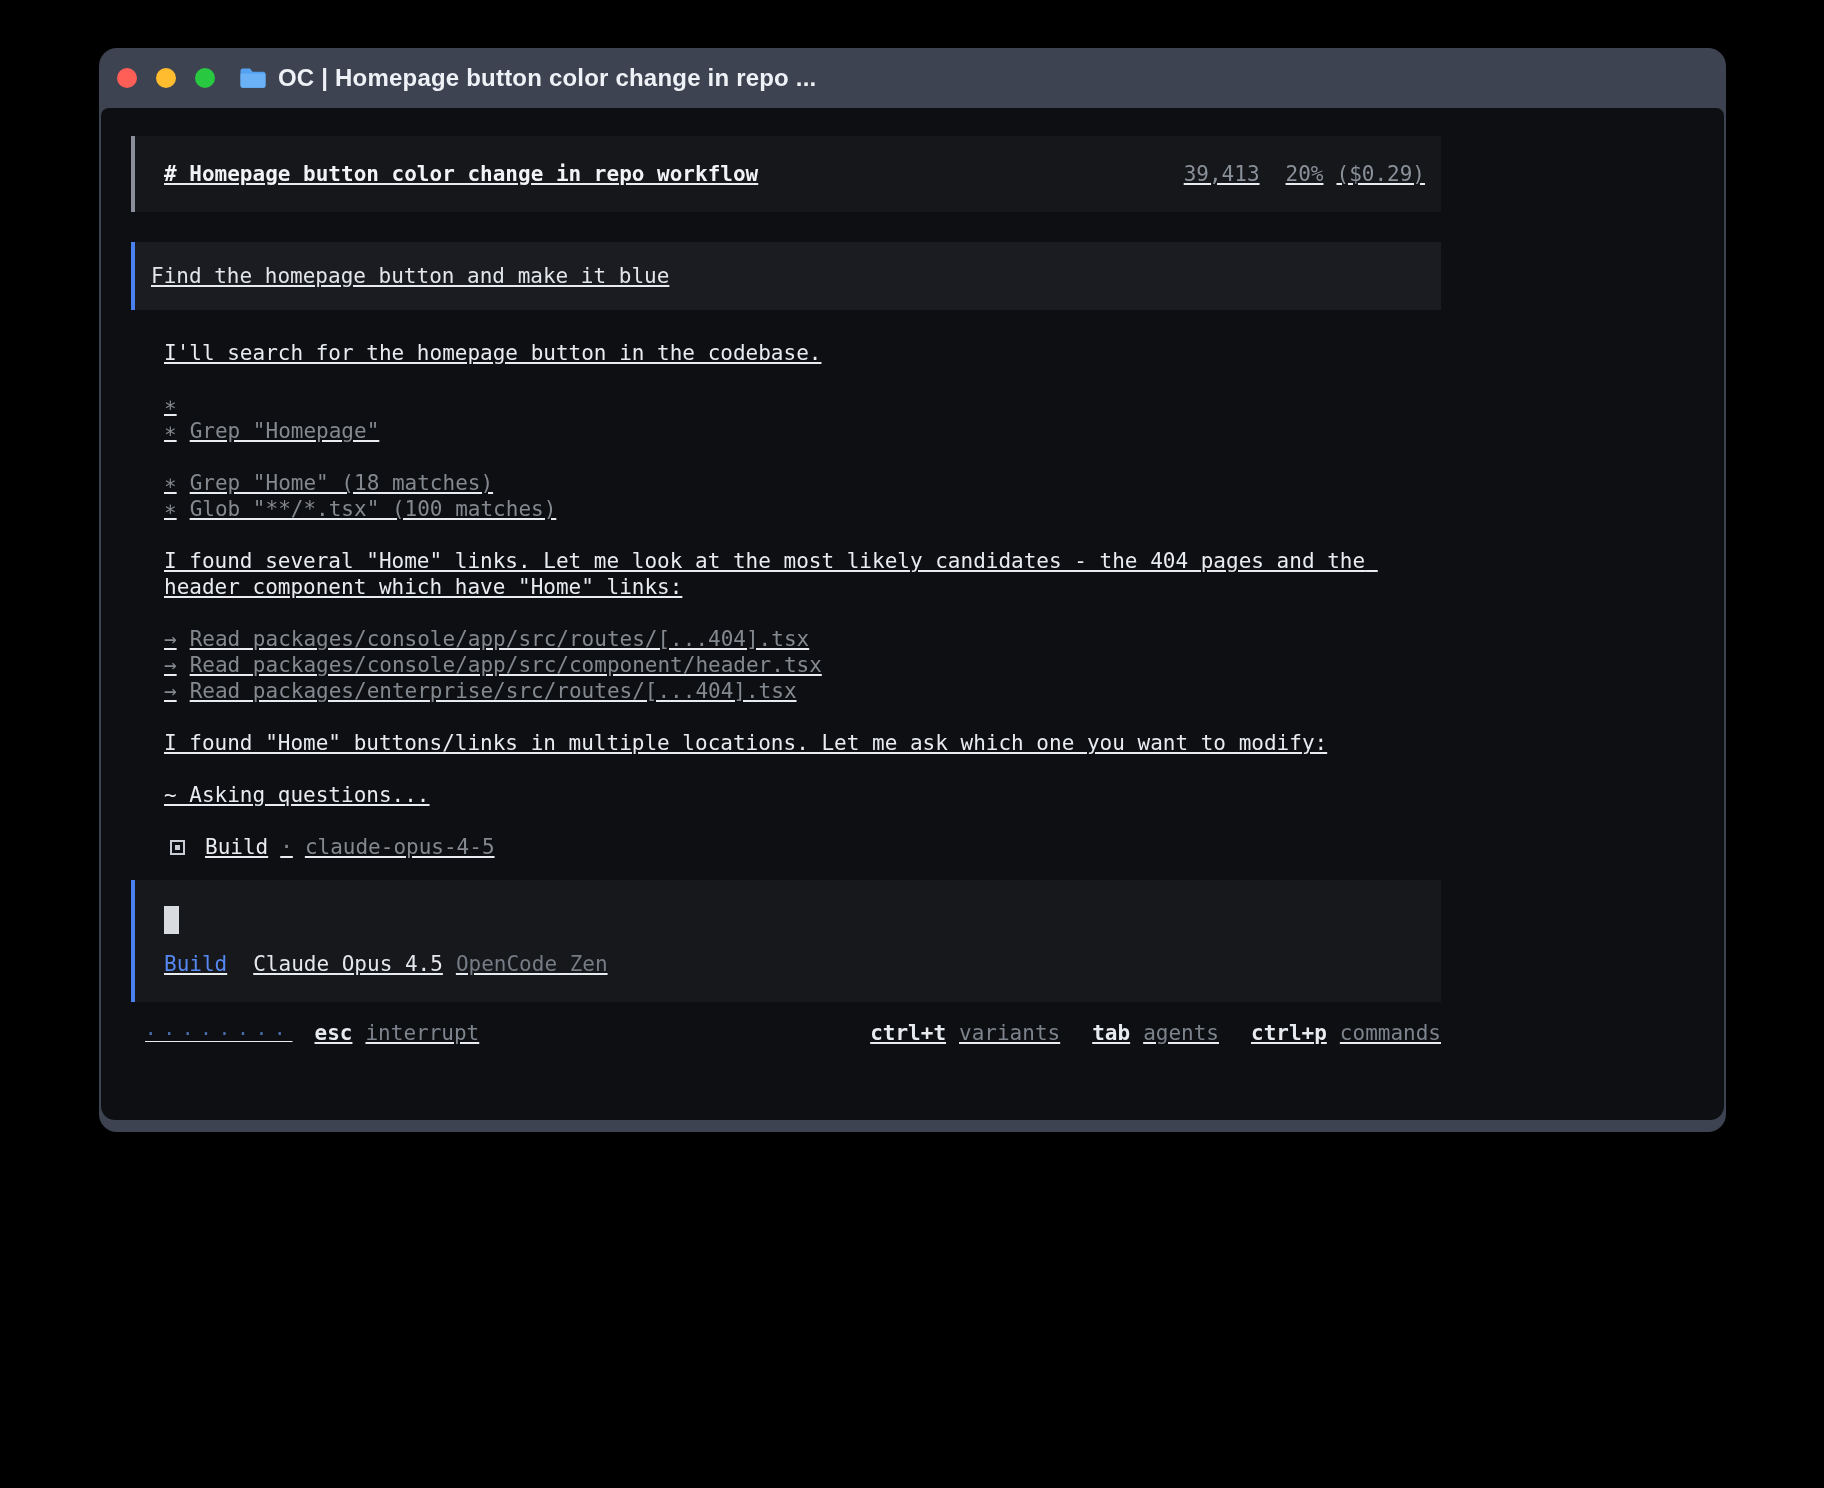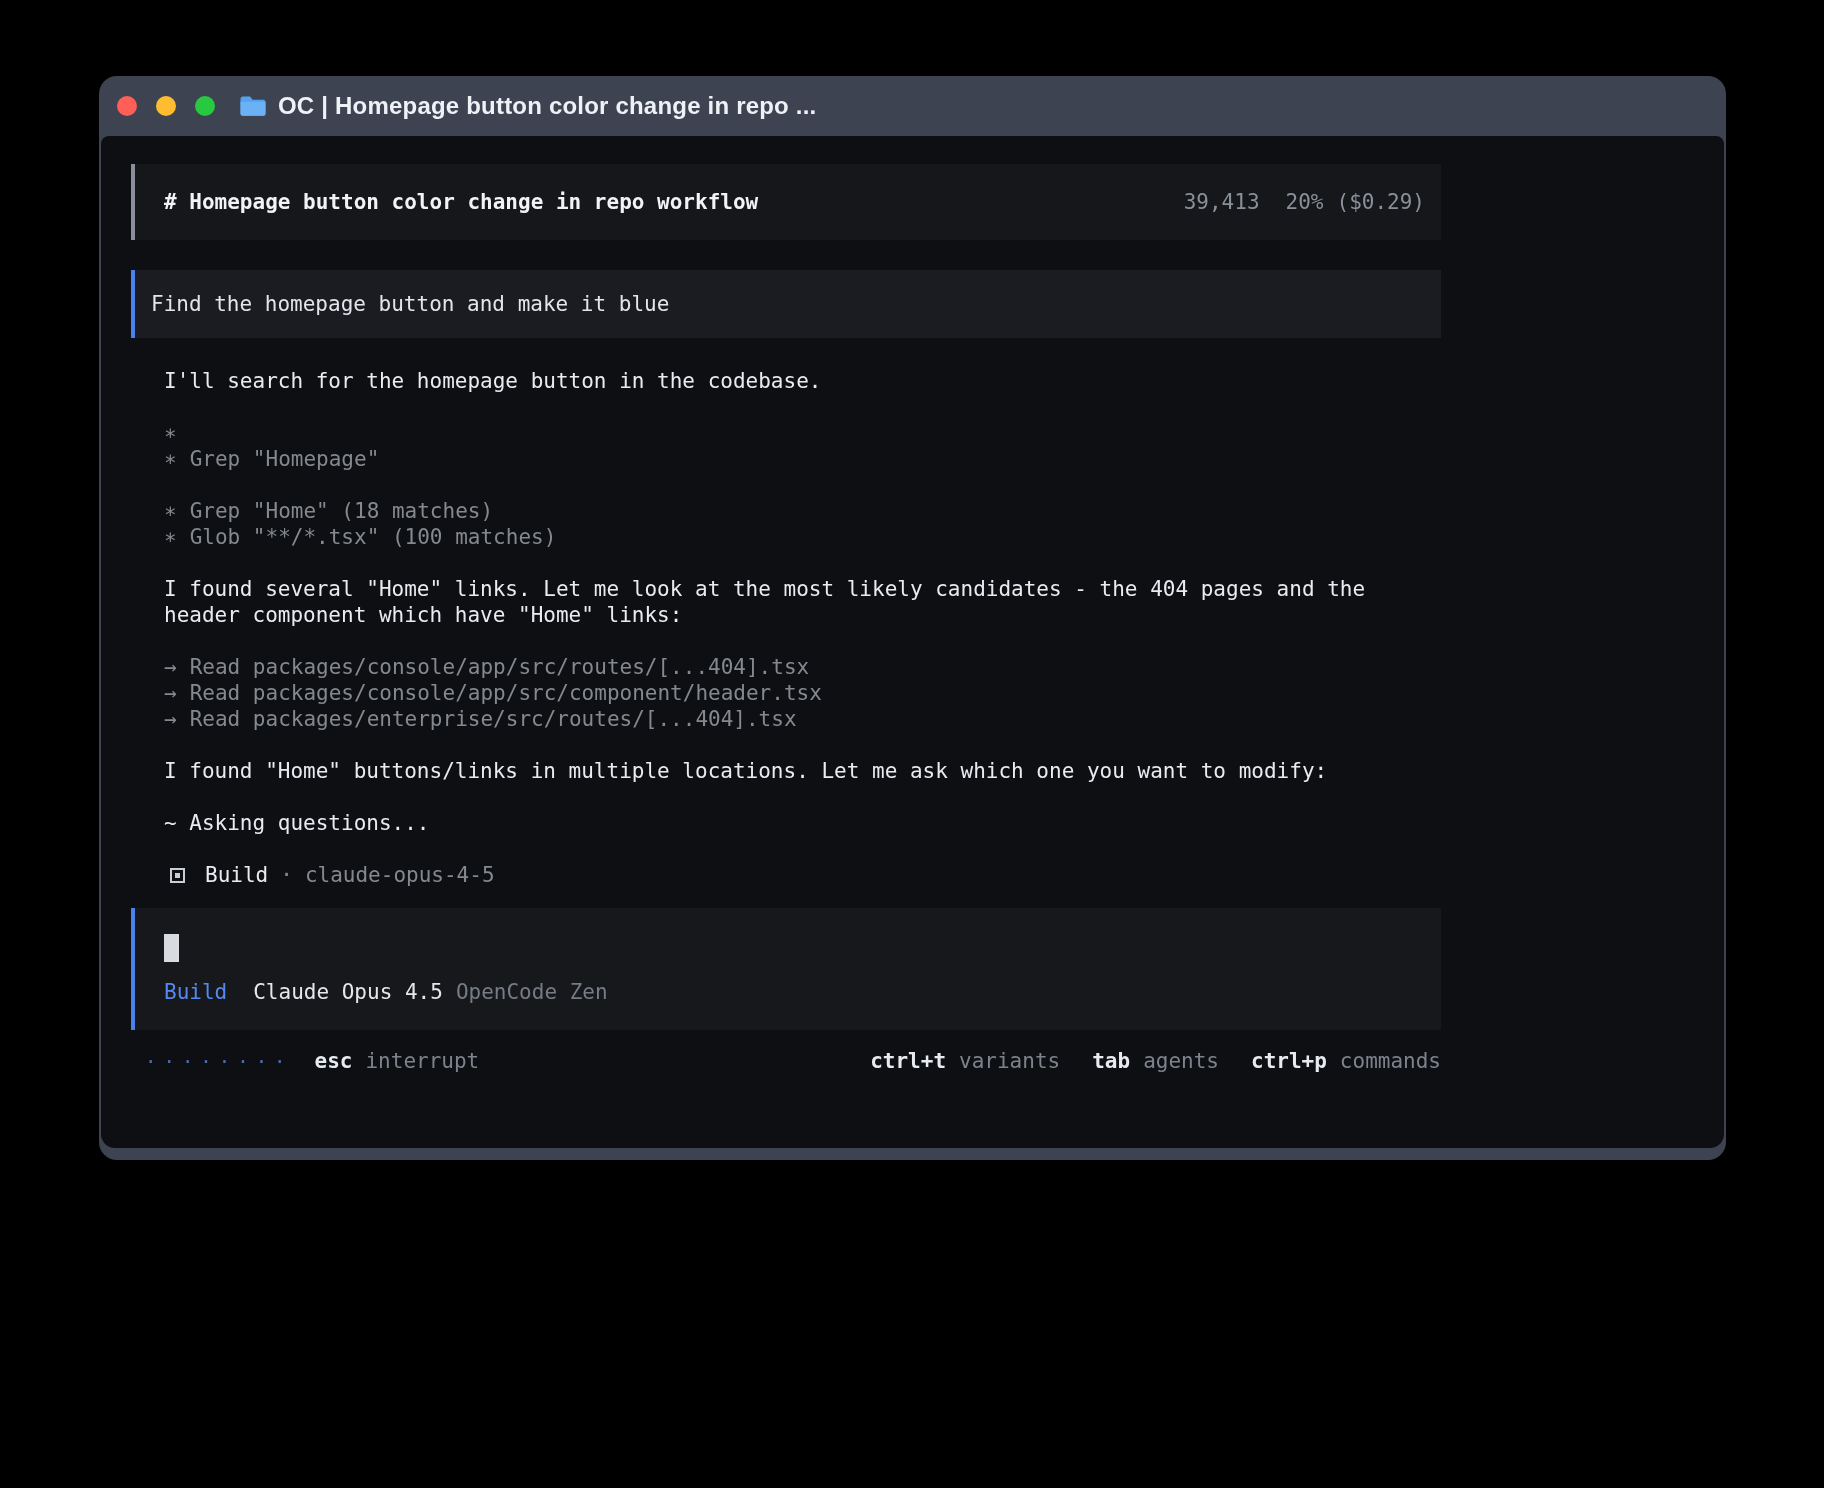--- a/index.html
+++ b/index.html
@@ -18,21 +18,21 @@
   *{margin:0;padding:0;box-sizing:border-box;}
   html,body{width:1824px;height:1488px;}
   body{
     background:var(--bg-outer);
     position:relative;
     overflow:hidden;
     font-family:"DejaVu Sans Mono","Liberation Mono",monospace;
   }
   .window{
     position:absolute;
-    left:99px; top:76px;
+    left:99px; top:48px;
     width:1627px; height:1084px;
     background:var(--frame);
     border-radius:18px;
     padding:0 2px 12px 2px;
     overflow:hidden;
   }
   
   .titlebar{
     height:60px;
     display:flex;
@@ -63,20 +63,21 @@
   }
   
   .terminal{
     background:var(--term-bg);
     height:1012px;
     border-radius:8px 8px 14px 14px;
     padding-left:30px;
     overflow:hidden;
     font-size:21px;
     color:var(--text-bright);
+    text-decoration:underline;
   }
   .content{ width:1310px; }
 
   .session-header{
     margin-top:28px;
     height:76px;
     background:var(--panel-bg);
     border-left:4px solid var(--header-border);
     display:flex;
     align-items:center;

